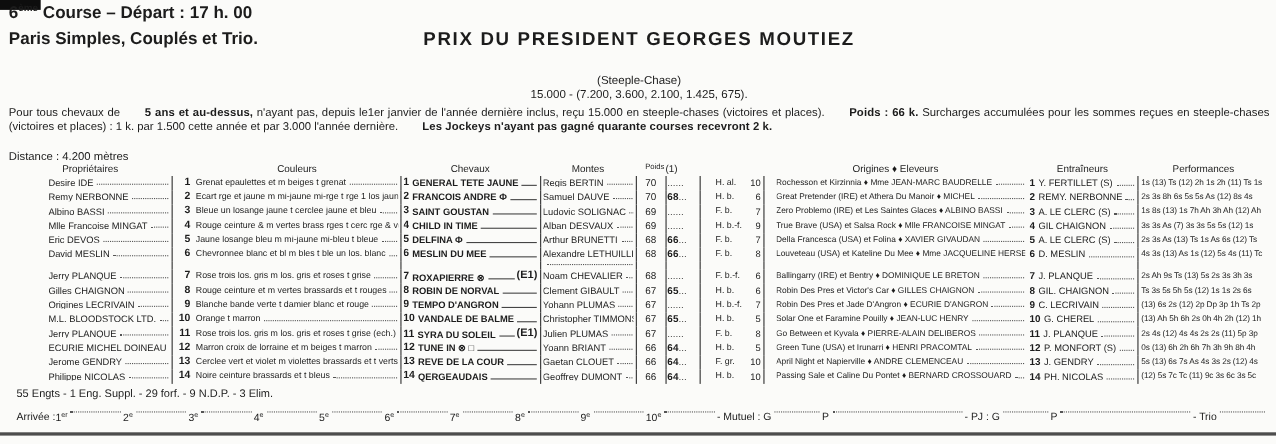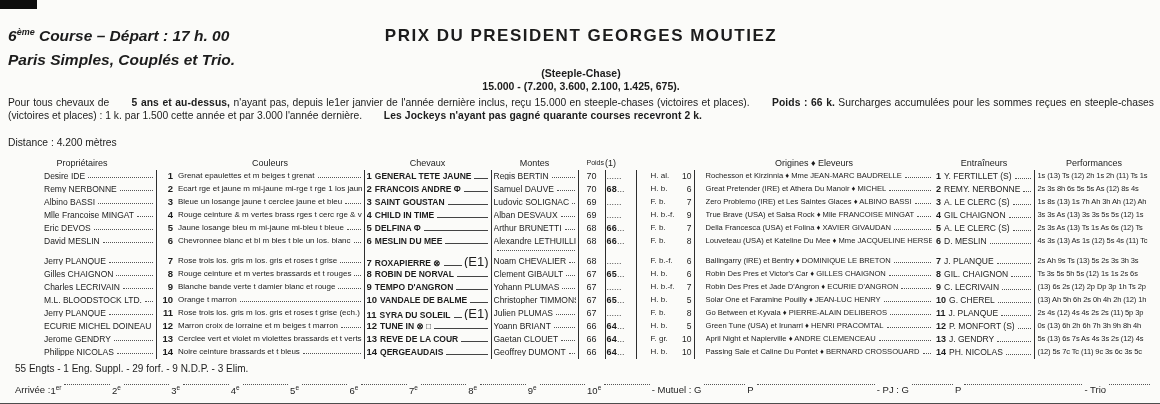--- a/index.html
+++ b/index.html
@@ -7,52 +7,52 @@
   body {
     width:1160px; height:404px; overflow:hidden; position:relative;
     background:#fbfbf9; color:#1c1c1c;
     font-family:"Liberation Sans", sans-serif;
   }
   .scan-mark { position:absolute; top:0; left:0; width:37px; height:9px; background:#0d0d0d; }
   .page { padding:0 6px 0 8px; }
 
   
   .header { position:relative; height:97px; }
-  .course-block { padding-top:24px; font-weight:bold; font-size:15.5px; line-height:1.55;font-style:italic; }
+  .course-block { font-weight:bold; font-size:15.5px; line-height:1.55; }
   .course-line sup { font-size:9px; }
   .title-block { position:absolute; left:50%; top:26px; transform:translateX(-50%); width:640px; text-align:center; }
   .race-title { font-size:17px; font-weight:bold; letter-spacing:1.5px; white-space:nowrap; }
-  .race-type { font-size:10.5px; font-weight:bold; margin-top:21px; }
-  .prizes { font-size:10.5px; font-weight:bold; margin-top:1px; }
+  .race-type { font-size:10.5px; font-weight:normal; margin-top:21px; }
+  .prizes { font-size:10.5px; font-weight:normal; margin-top:1px; }
 
   
   .conditions { font-size:10.3px; line-height:1.25; text-align:justify; }
   .conditions b { letter-spacing:.1px;margin-left:19px; }
   .distance { font-size:10.3px; margin-top:14px; }
 
   
-  table.entries { border-collapse:collapse; table-layout:fixed; width:1146px; margin-top:10px; }
+  table.entries { border-collapse:collapse; table-layout:fixed; width:1146px; margin-top:0; }
   col.c-owner{width:148px} col.c-num{width:20px} col.c-colors{width:188px}
   col.c-horse{width:127px} col.c-jockey{width:87px} col.c-poids{width:27px}
   col.c-p2{width:31px} col.c-sex{width:42px} col.c-age{width:16px}
   col.c-orig{width:240px} col.c-trainer{width:100px} col.c-perf{width:120px}
   th { font-weight:normal; font-size:9px; text-align:center; padding:0 0 2px 0; white-space:nowrap; overflow:hidden; }
   th.small { font-size:7px; text-align:right; padding-right:1px; }
   th.left { text-align:left; }
   tbody td {
     height:13px; padding:0 2px; white-space:nowrap; overflow:hidden;
     vertical-align:middle; font-size:8.5px; line-height:1;
   }
   td.bR, tr.gap td.bR { border-right:1px solid #2e2e2e; }
   td.owner { padding-left:36px; }
   td.num { text-align:right; font-weight:bold; font-size:9.5px; padding-right:3px; }
   td.colors { font-size:8px; }
   td.horse { font-weight:bold; }
   td.horse .hnum { font-size:9.5px; margin-right:3px; }
-  td.horse .mark { font-weight:normal; font-size:13px; margin-left:1px; }
+  td.horse .mark { font-weight:bold; font-size:10px; margin-left:1px; }
   td.poids { text-align:center; font-size:9px; }
   td.p2 { font-size:9px; padding-left:1px; }
   td.p2 b { letter-spacing:.2px; }
   td.p2 .dots { color:#444; }
   td.sex { font-size:8px; padding-left:14px; }
   td.age { text-align:right; font-size:8.5px; padding-right:2px; }
   td.orig { font-size:7.6px;padding-left:11px; }
   td.trainer b { font-size:9px; margin-right:3px; }
   td.perf { font-size:7.5px; padding-left:3px; letter-spacing:-.1px; }
   tr.gap td { height:7px; }
@@ -296,21 +296,21 @@
               <span class="lead"></span>
             </div>
           </td>
           <td class="trainer bR">
             <div class="flex">
               <b>4</b>
               <span class="t">GIL CHAIGNON</span>
               <span class="lead"></span>
             </div>
           </td>
-          <td class="perf">3s 3s As (13) 3s 3s 5s 5s (12) 1s</td>
+          <td class="perf">3s 3s As (7) 3s 3s 5s 5s (12) 1s</td>
         </tr>
         <tr>
           <td class="owner bR">
             <div class="flex">
               <span class="t">Eric DEVOS</span>
               <span class="lead"></span>
             </div>
           </td>
           <td class="num">5</td>
           <td class="colors bR">
@@ -502,21 +502,21 @@
               <b>8</b>
               <span class="t">GIL. CHAIGNON</span>
               <span class="lead"></span>
             </div>
           </td>
           <td class="perf">Ts 3s 5s 5h 5s (12) 1s 1s 2s 6s</td>
         </tr>
         <tr>
           <td class="owner bR">
             <div class="flex">
-              <span class="t">Charles LECRIVAIN</span>
+              <span class="t">Origines LECRIVAIN</span>
               <span class="lead"></span>
             </div>
           </td>
           <td class="num">9</td>
           <td class="colors bR">
             <div class="flex">
               <span class="t">Blanche bande verte t damier blanc et rouge</span>
               <span class="lead"></span>
             </div>
           </td>

